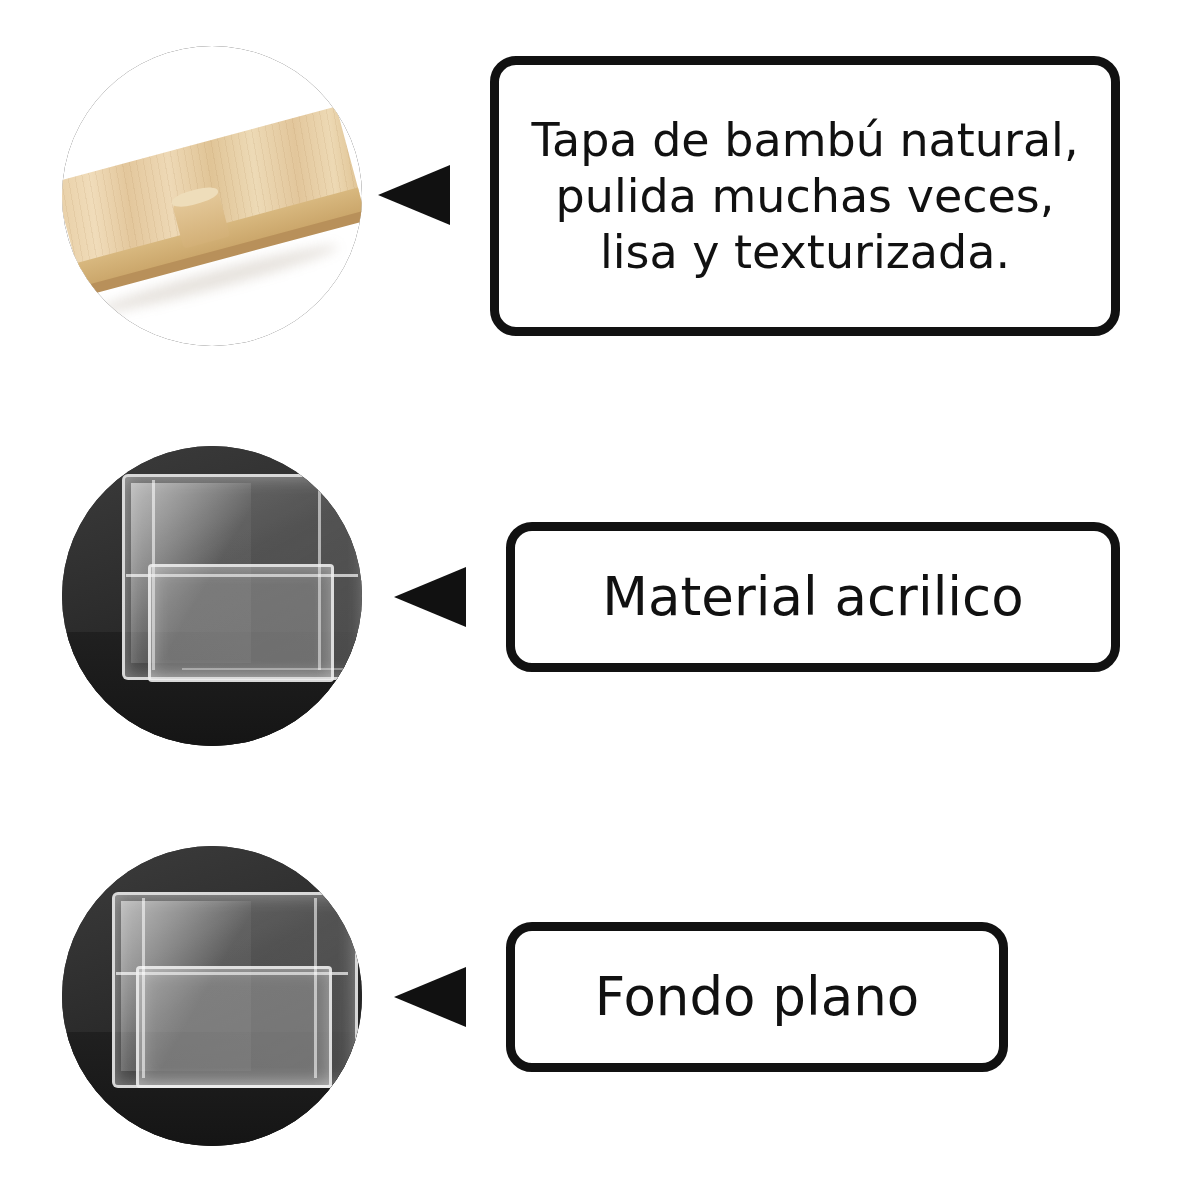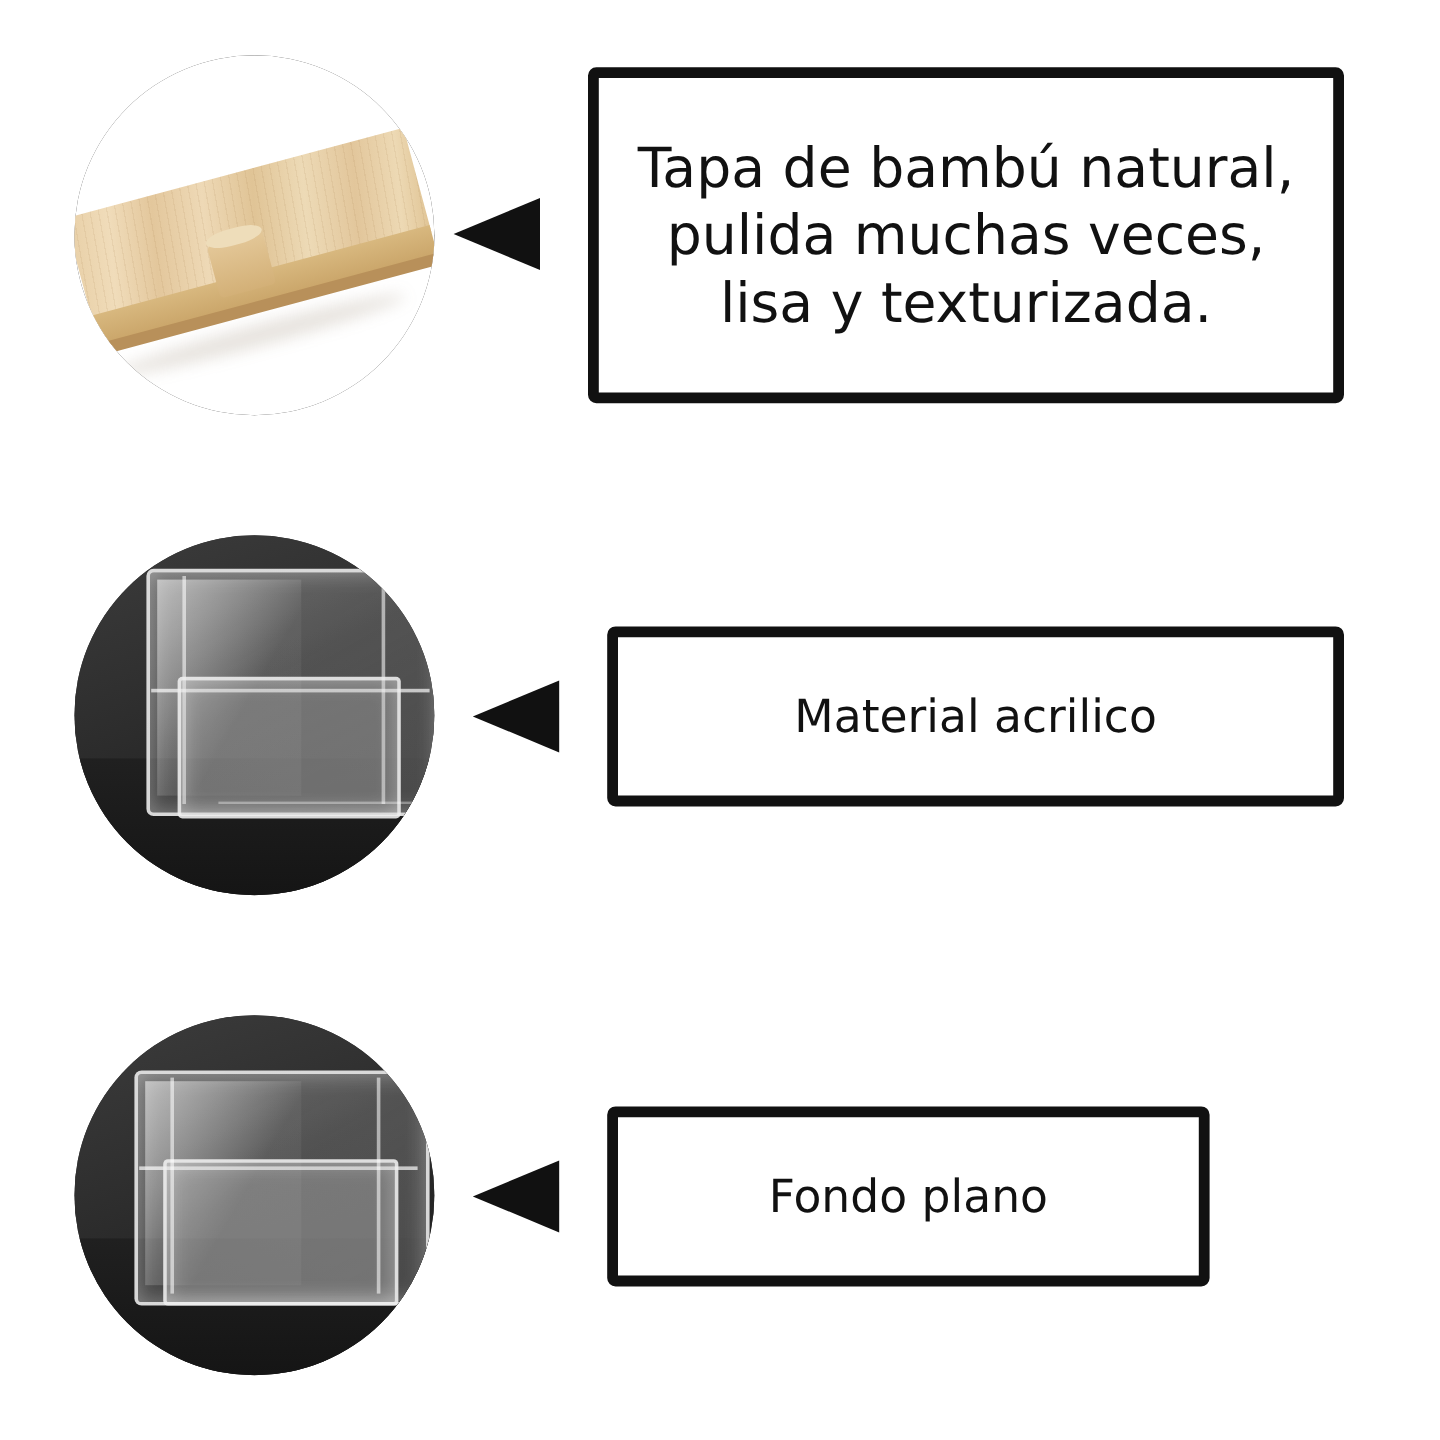--- a/index.html
+++ b/index.html
@@ -157,21 +157,21 @@
   .edge-line {
     position: absolute;
     background: rgba(255,255,255,0.8);
   }
 
   
   .bubble {
     position: absolute;
     box-sizing: border-box;
     border: 9px solid #111111;
-    border-radius: 7px;
+    border-radius: 26px;
     background: #ffffff;
     display: flex;
     align-items: center;
     justify-content: center;
     text-align: center;
   }
   .bubble-text {
     color: #111111;
     line-height: 1.22;
     padding: 0 18px;
@@ -198,21 +198,21 @@
 
   #bubble1 { left: 490px; top: 56px; width: 630px; height: 280px; }
   #bubble2 { left: 506px; top: 122px; width: 614px; height: 150px; }
   #bubble3 { left: 506px; top: 122px; width: 502px; height: 150px; }
 
   #tail1 { left: 378px; top: 165px; }
   #tail2 { left: 394px; top: 167px; }
   #tail3 { left: 394px; top: 167px; }
 
   .size-lg { font-size: 46px; }
-  .size-md { font-size: 38px; }
+  .size-md { font-size: 53px; }
 </style>
 </head>
 <body>
 
 <div class="infographic">
 
   <div class="row" id="row1">
 
     <div class="photo-circle" id="photo1">
       <div class="bamboo-scene">

